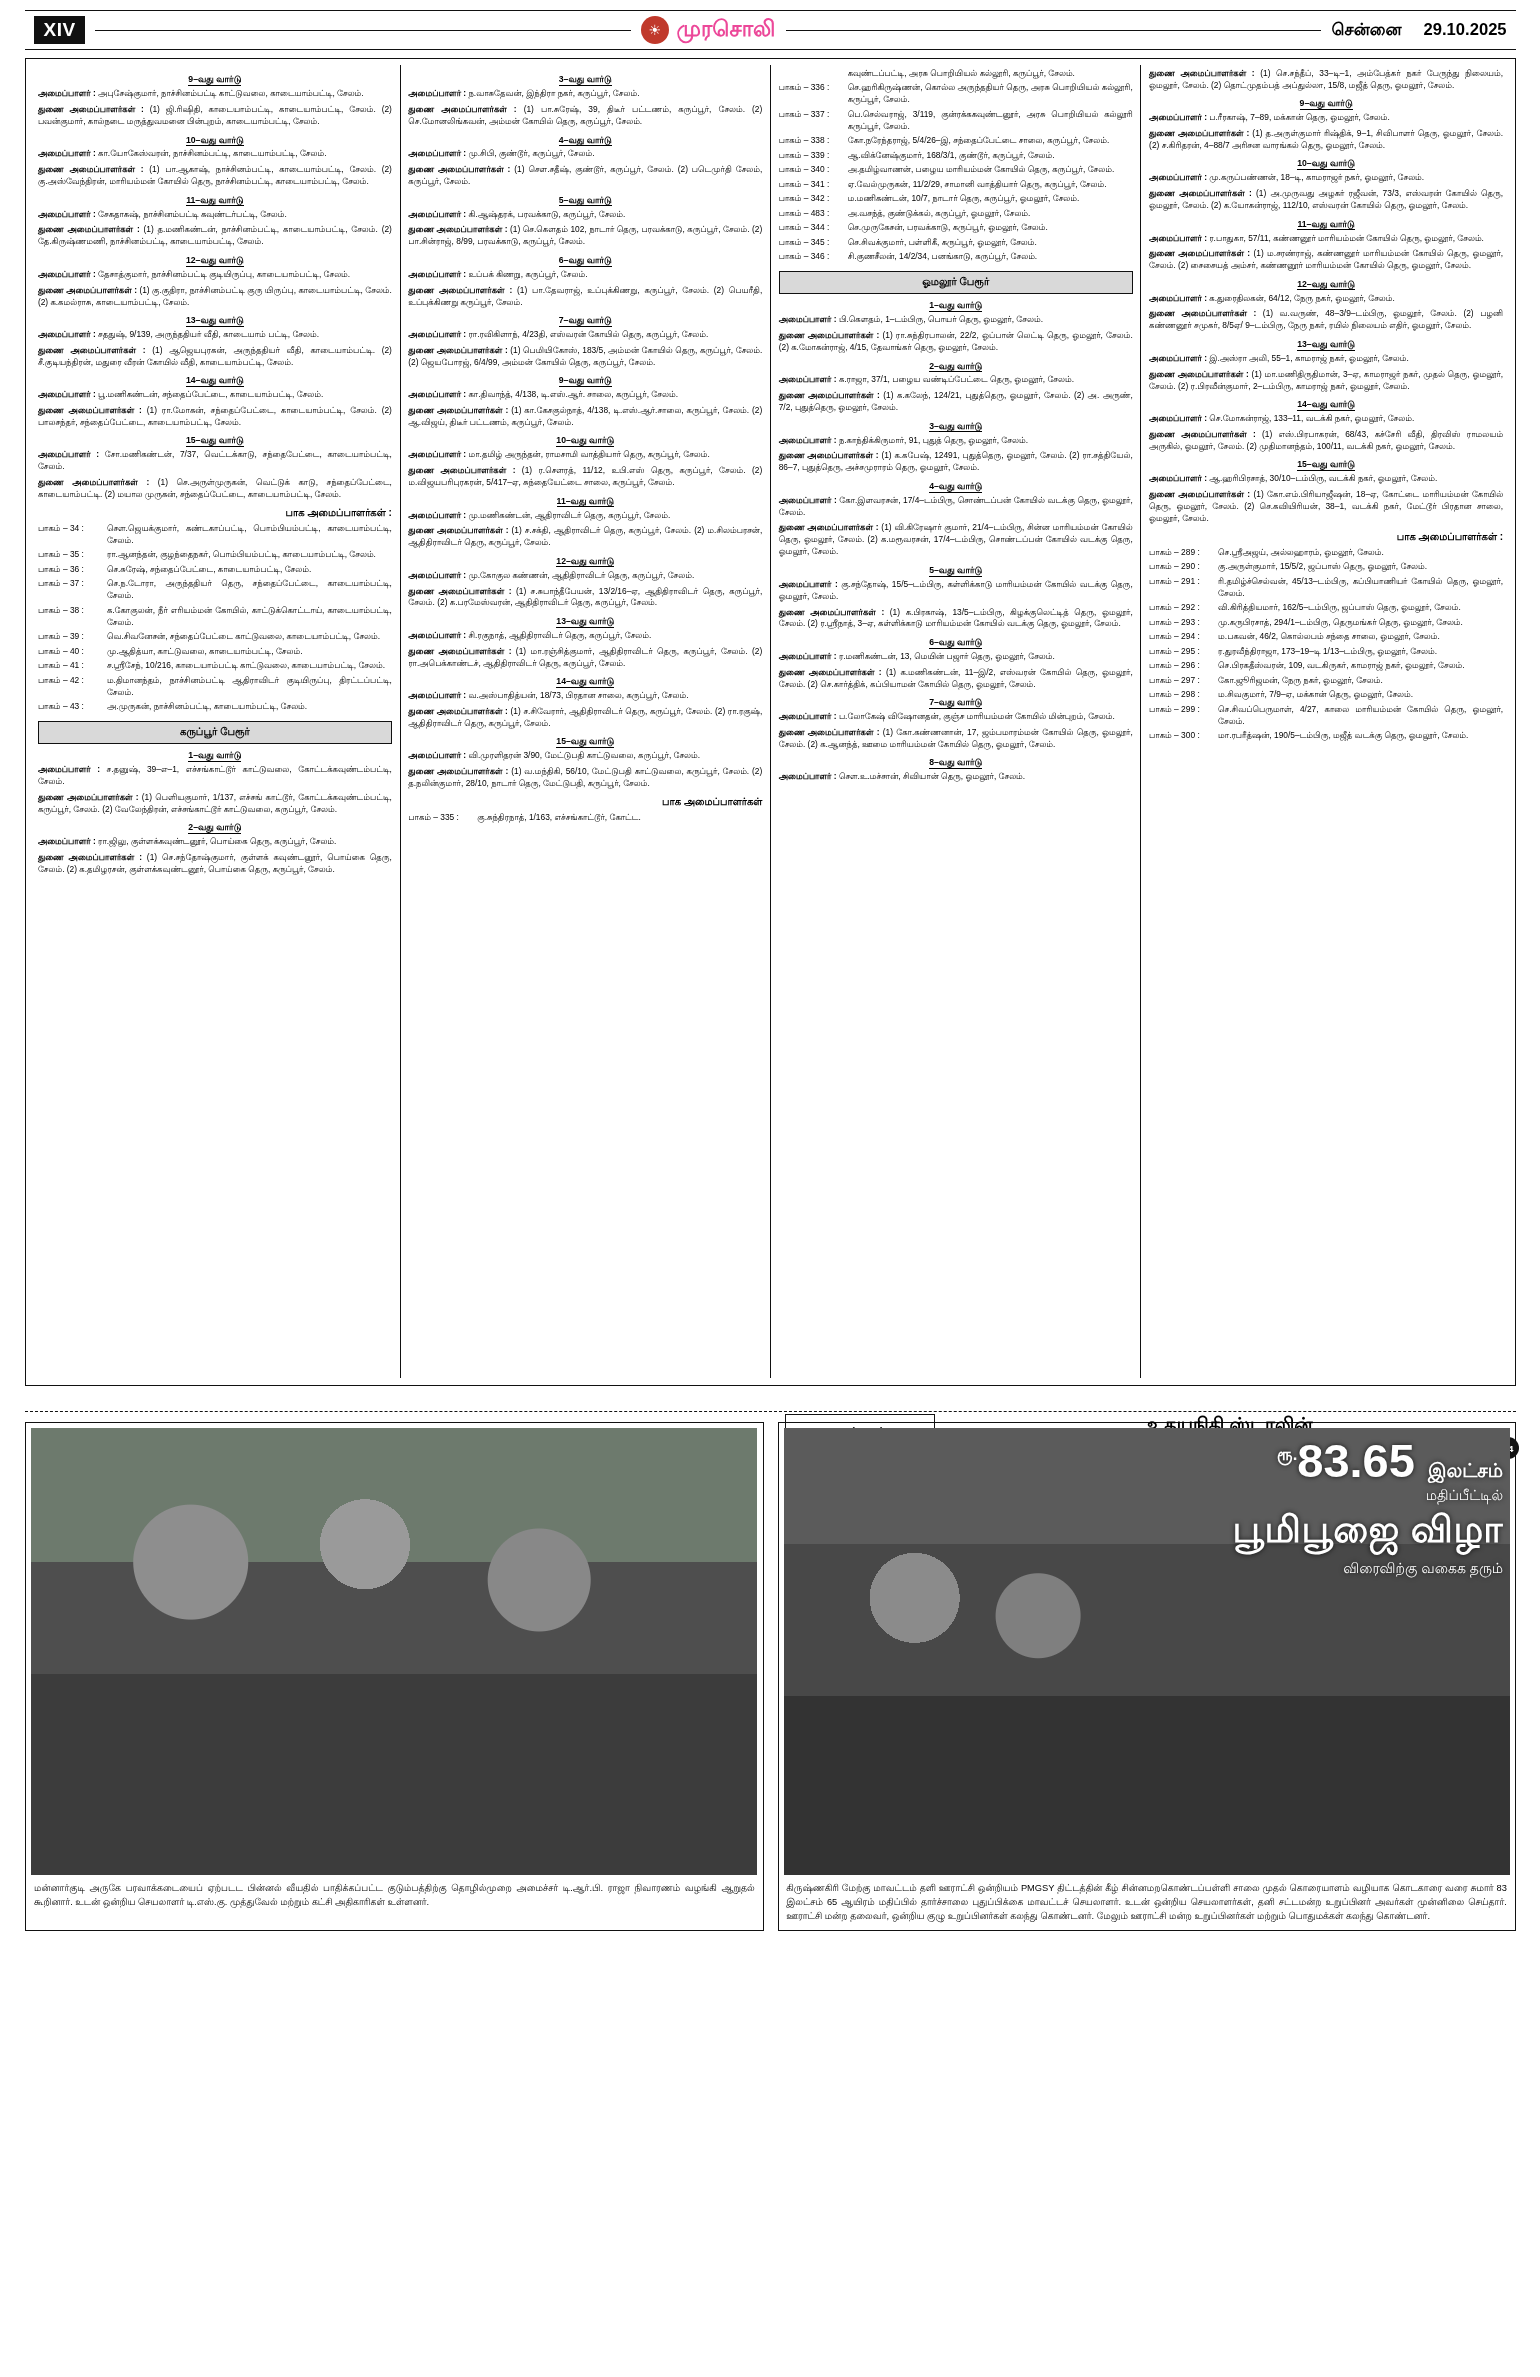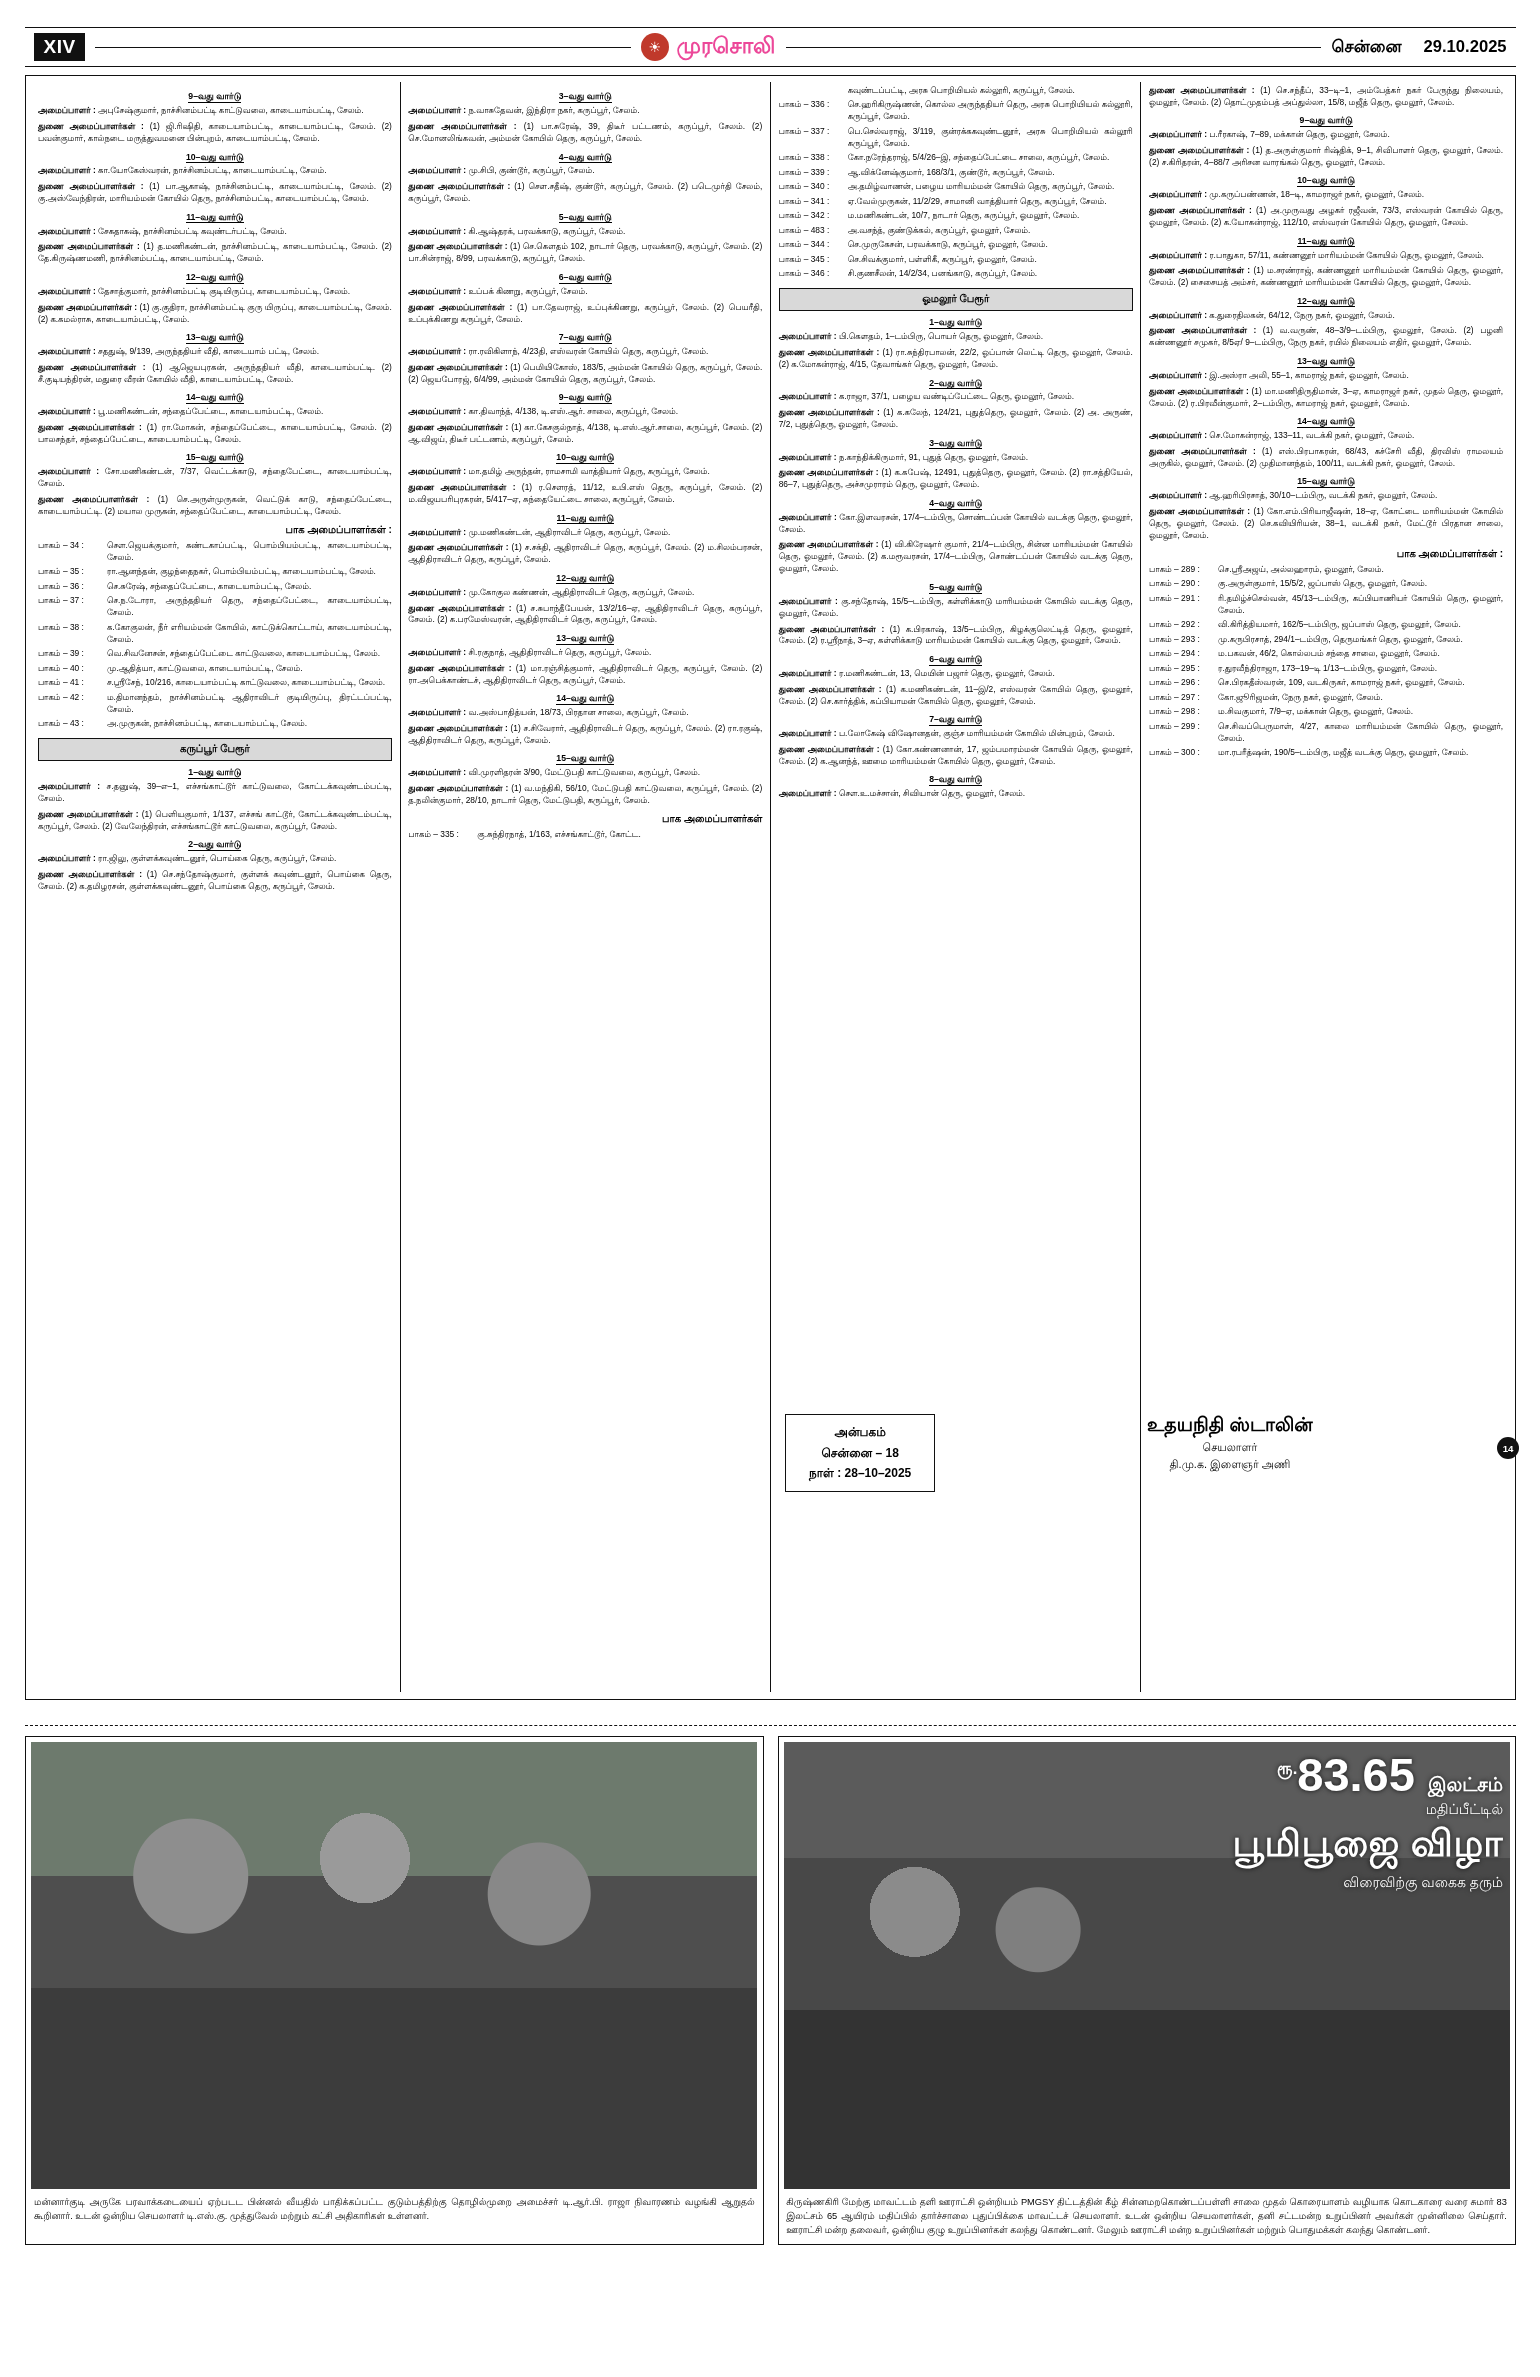--- a/index.html
+++ b/index.html
@@ -1,19 +1,19 @@
 <!DOCTYPE html>
 <html style="font-size:10.2px"><head>
 <meta charset="utf-8">
 <style>
   html,body{margin:0;padding:0;background:#b9b9b9;}
   body{font-family:"Liberation Sans", sans-serif;}
   .page{
     width:1541px;height:2377px;background:#ffffff;position:relative;
-    box-sizing:border-box;padding:27px 19px;
+    box-sizing:border-box;padding:10px 19px;
   }
   
   .masthead{
     height:40px;border:1.9px solid #111;border-left:0;border-right:0;
     display:flex;align-items:center;padding:0 9px;box-sizing:border-box;
     margin:0 6.4px;position:relative;
   }
   .mh-left{display:flex;align-items:center;gap:6.4px;}
   .mh-badge{
     background:#111;color:#fff;font-weight:bold;font-size:19px;
@@ -24,21 +24,21 @@
   .mh-logo{
     width:28px;height:28px;border-radius:50%;background:#c0392b;
     display:flex;align-items:center;justify-content:center;color:#fff;
     font-size:14px;
   }
   .mh-title{font-size:22px;font-weight:bold;color:#ec4899;}
   .mh-right{display:flex;align-items:center;gap:22px;font-size:16.6px;font-weight:bold;justify-content:flex-end;}
   
   .frame{
     margin:7.7px 6.4px 0 6.4px;border:1.3px solid #111;box-sizing:border-box;
-    height:1625px;display:flex;padding:6.4px 3.8px;
+    height:1328px;display:flex;padding:6.4px 3.8px;
   }
   .col{
     flex:1;padding:2.6px 7.7px;box-sizing:border-box;
     border-right:0.6px solid #111;
     font-size:8.4px;line-height:1.42;color:#000;
     overflow:hidden;
   }
   .col:last-child{border-right:0;}
   .ward{
     text-align:center;font-weight:bold;font-size:8.7px;margin:5.7px 0 2.6px 0;

